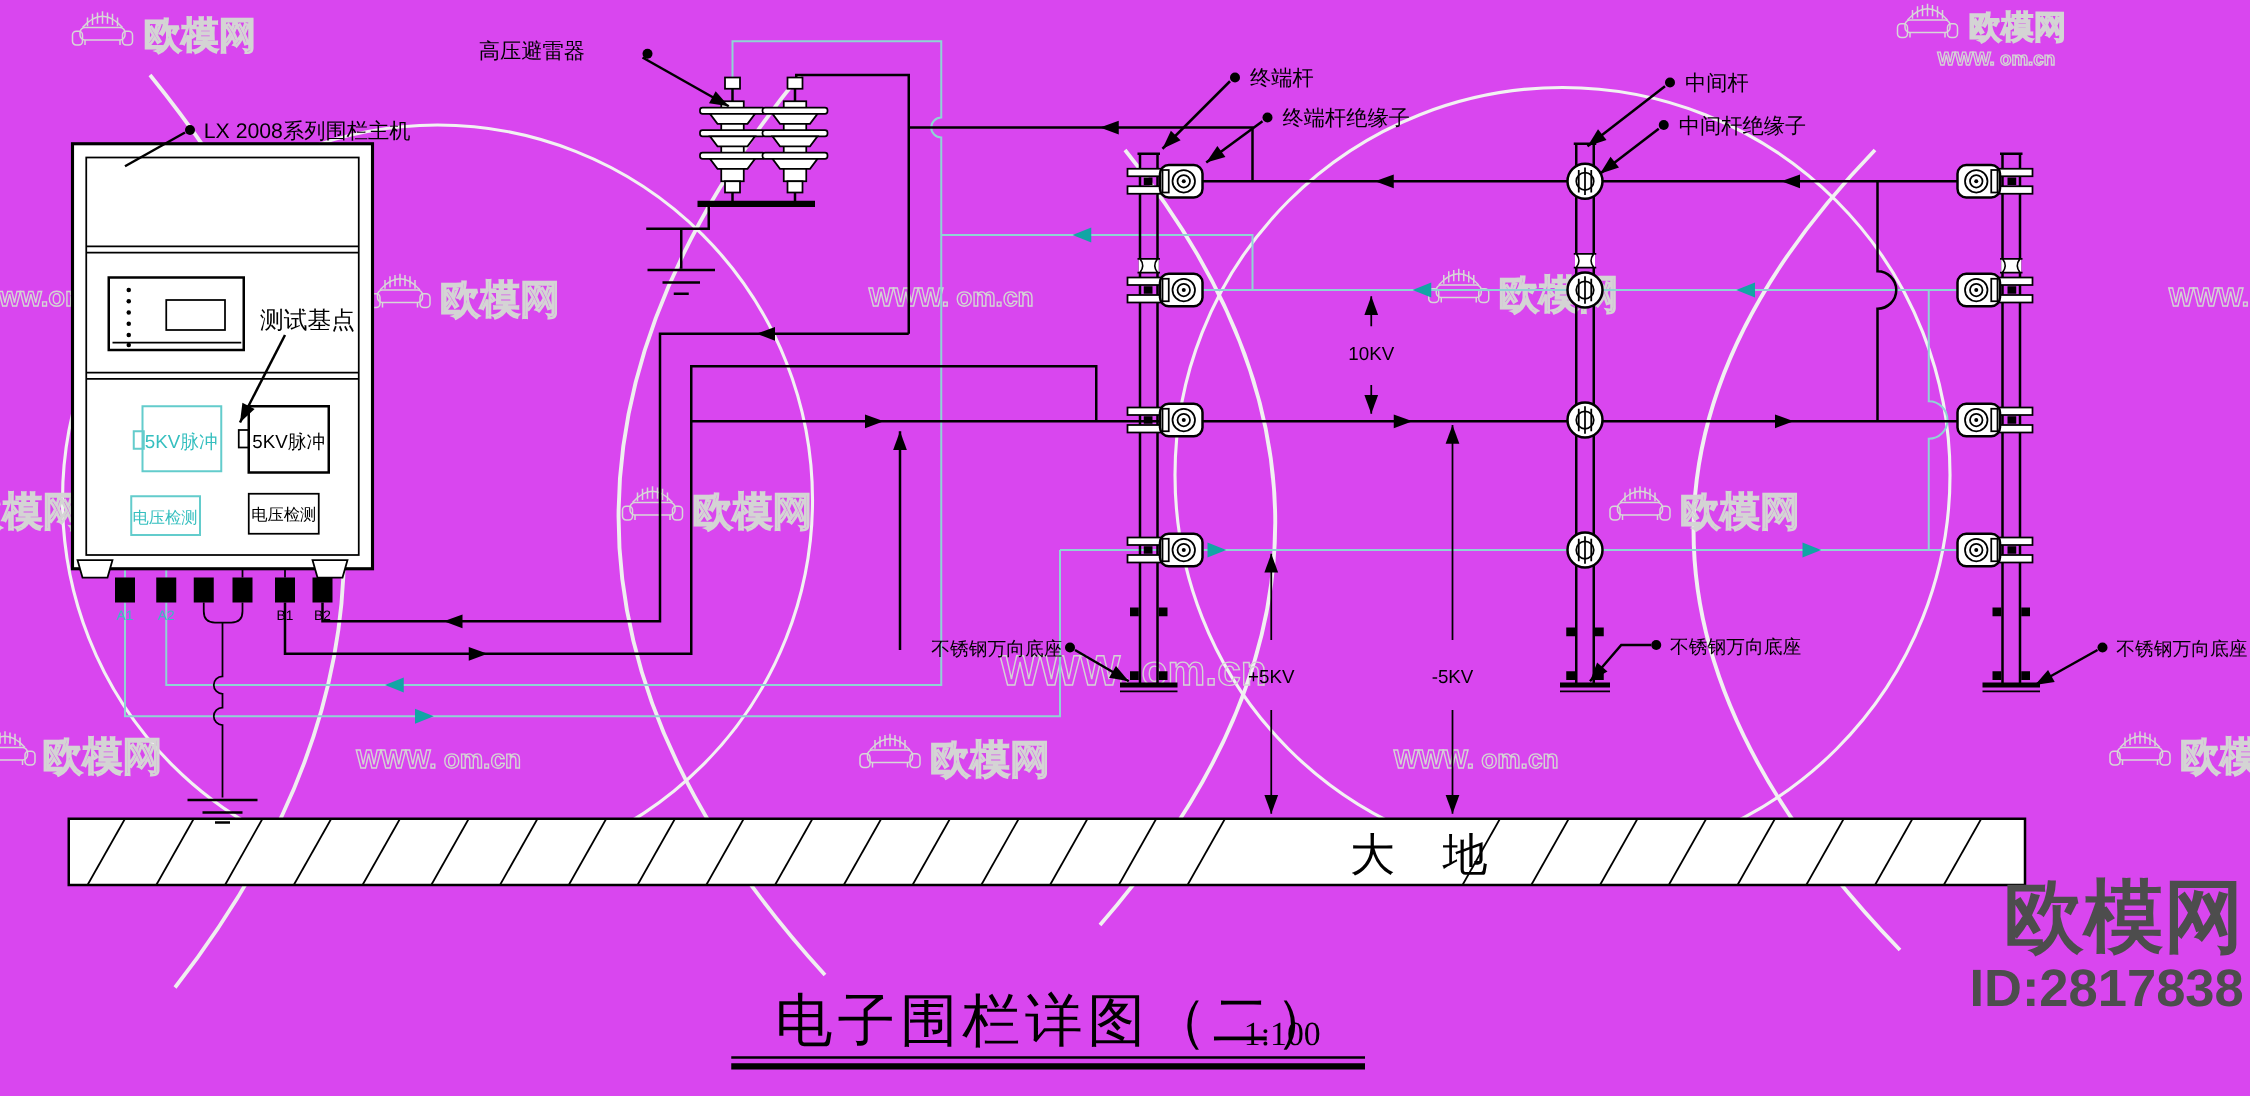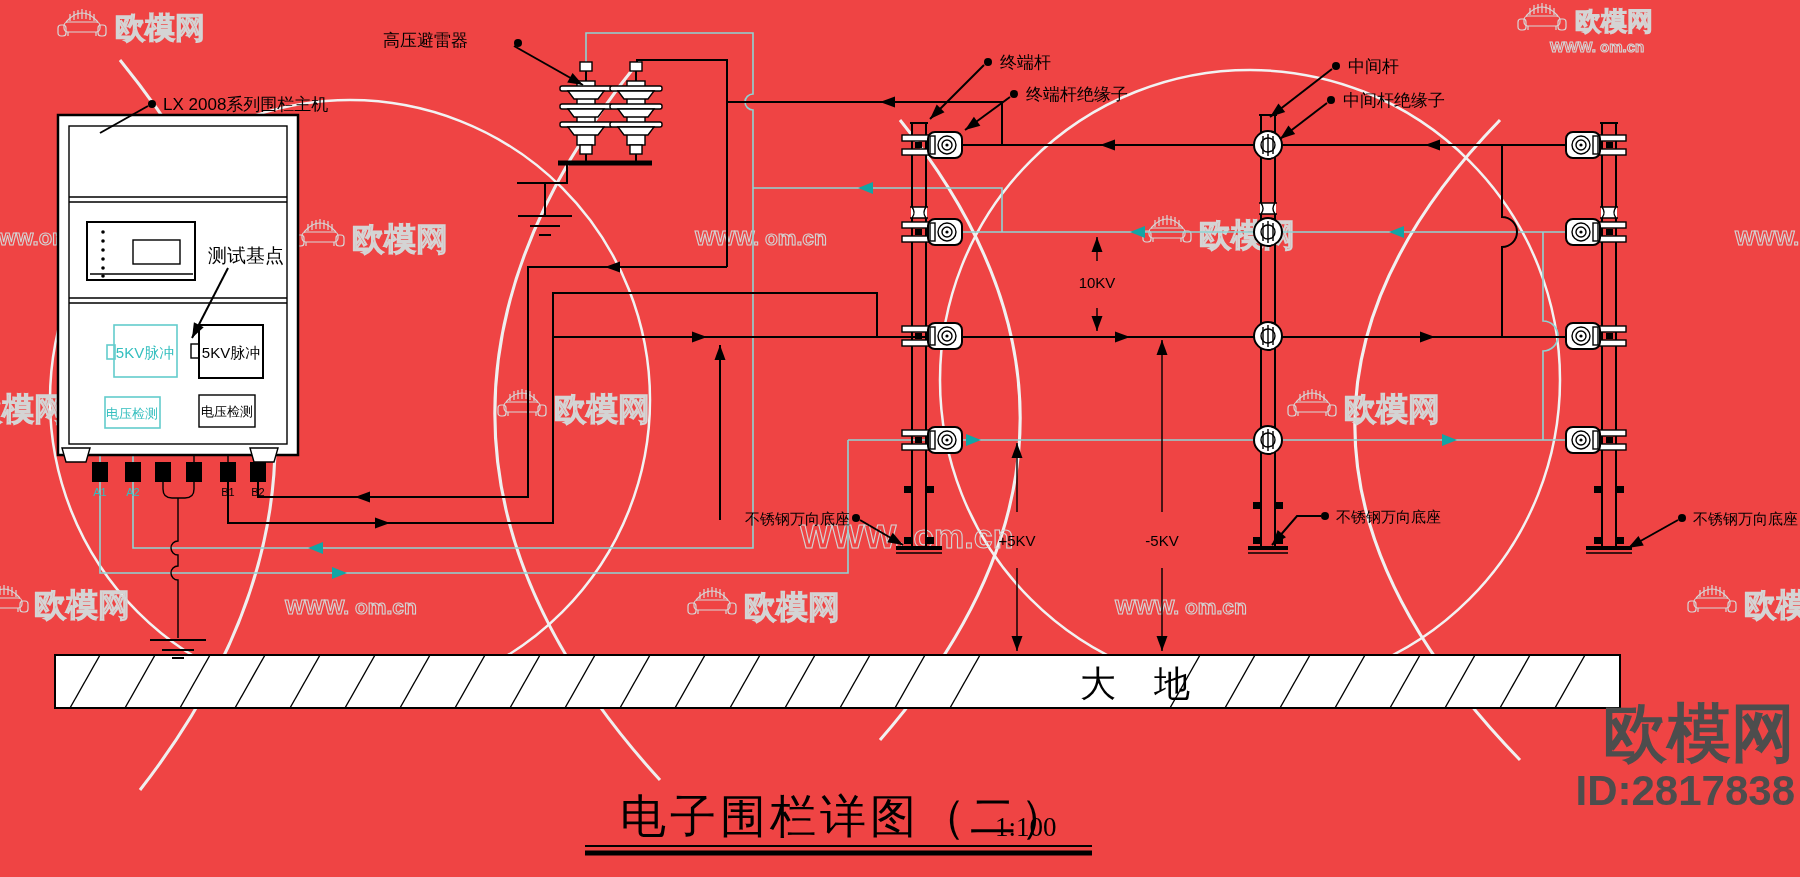--- a/index.html
+++ b/index.html
@@ -1,16 +1,16 @@
 <!DOCTYPE html>
 <html><head>
 <meta charset="utf-8">
 <style>
   html,body{margin:0;padding:0;background:#ffffff;}
-  #stage{position:relative;width:1800px;height:877px;background:#ef4444;overflow:hidden;
+  #stage{position:relative;width:1800px;height:877px;background:#d946ef;overflow:hidden;
          font-family:"Liberation Sans", sans-serif;}
   svg{position:absolute;left:0;top:0;}
   text{font-family:"Liberation Sans", sans-serif;}
   .cad{fill:#000;}
   .cyantxt{fill:#35bfbf;}
   .wm{stroke:#d7d7d7;fill:none;stroke-width:1.2;}
   .wmtxt{fill:none;stroke:#d4d4d4;stroke-width:1.1;font-weight:bold;}
   .logotxt{fill:#4d4d4d;font-weight:bold;}
   .blk{stroke:#000;fill:none;stroke-width:2;}
   .blk1{stroke:#000;fill:none;stroke-width:1.4;}

